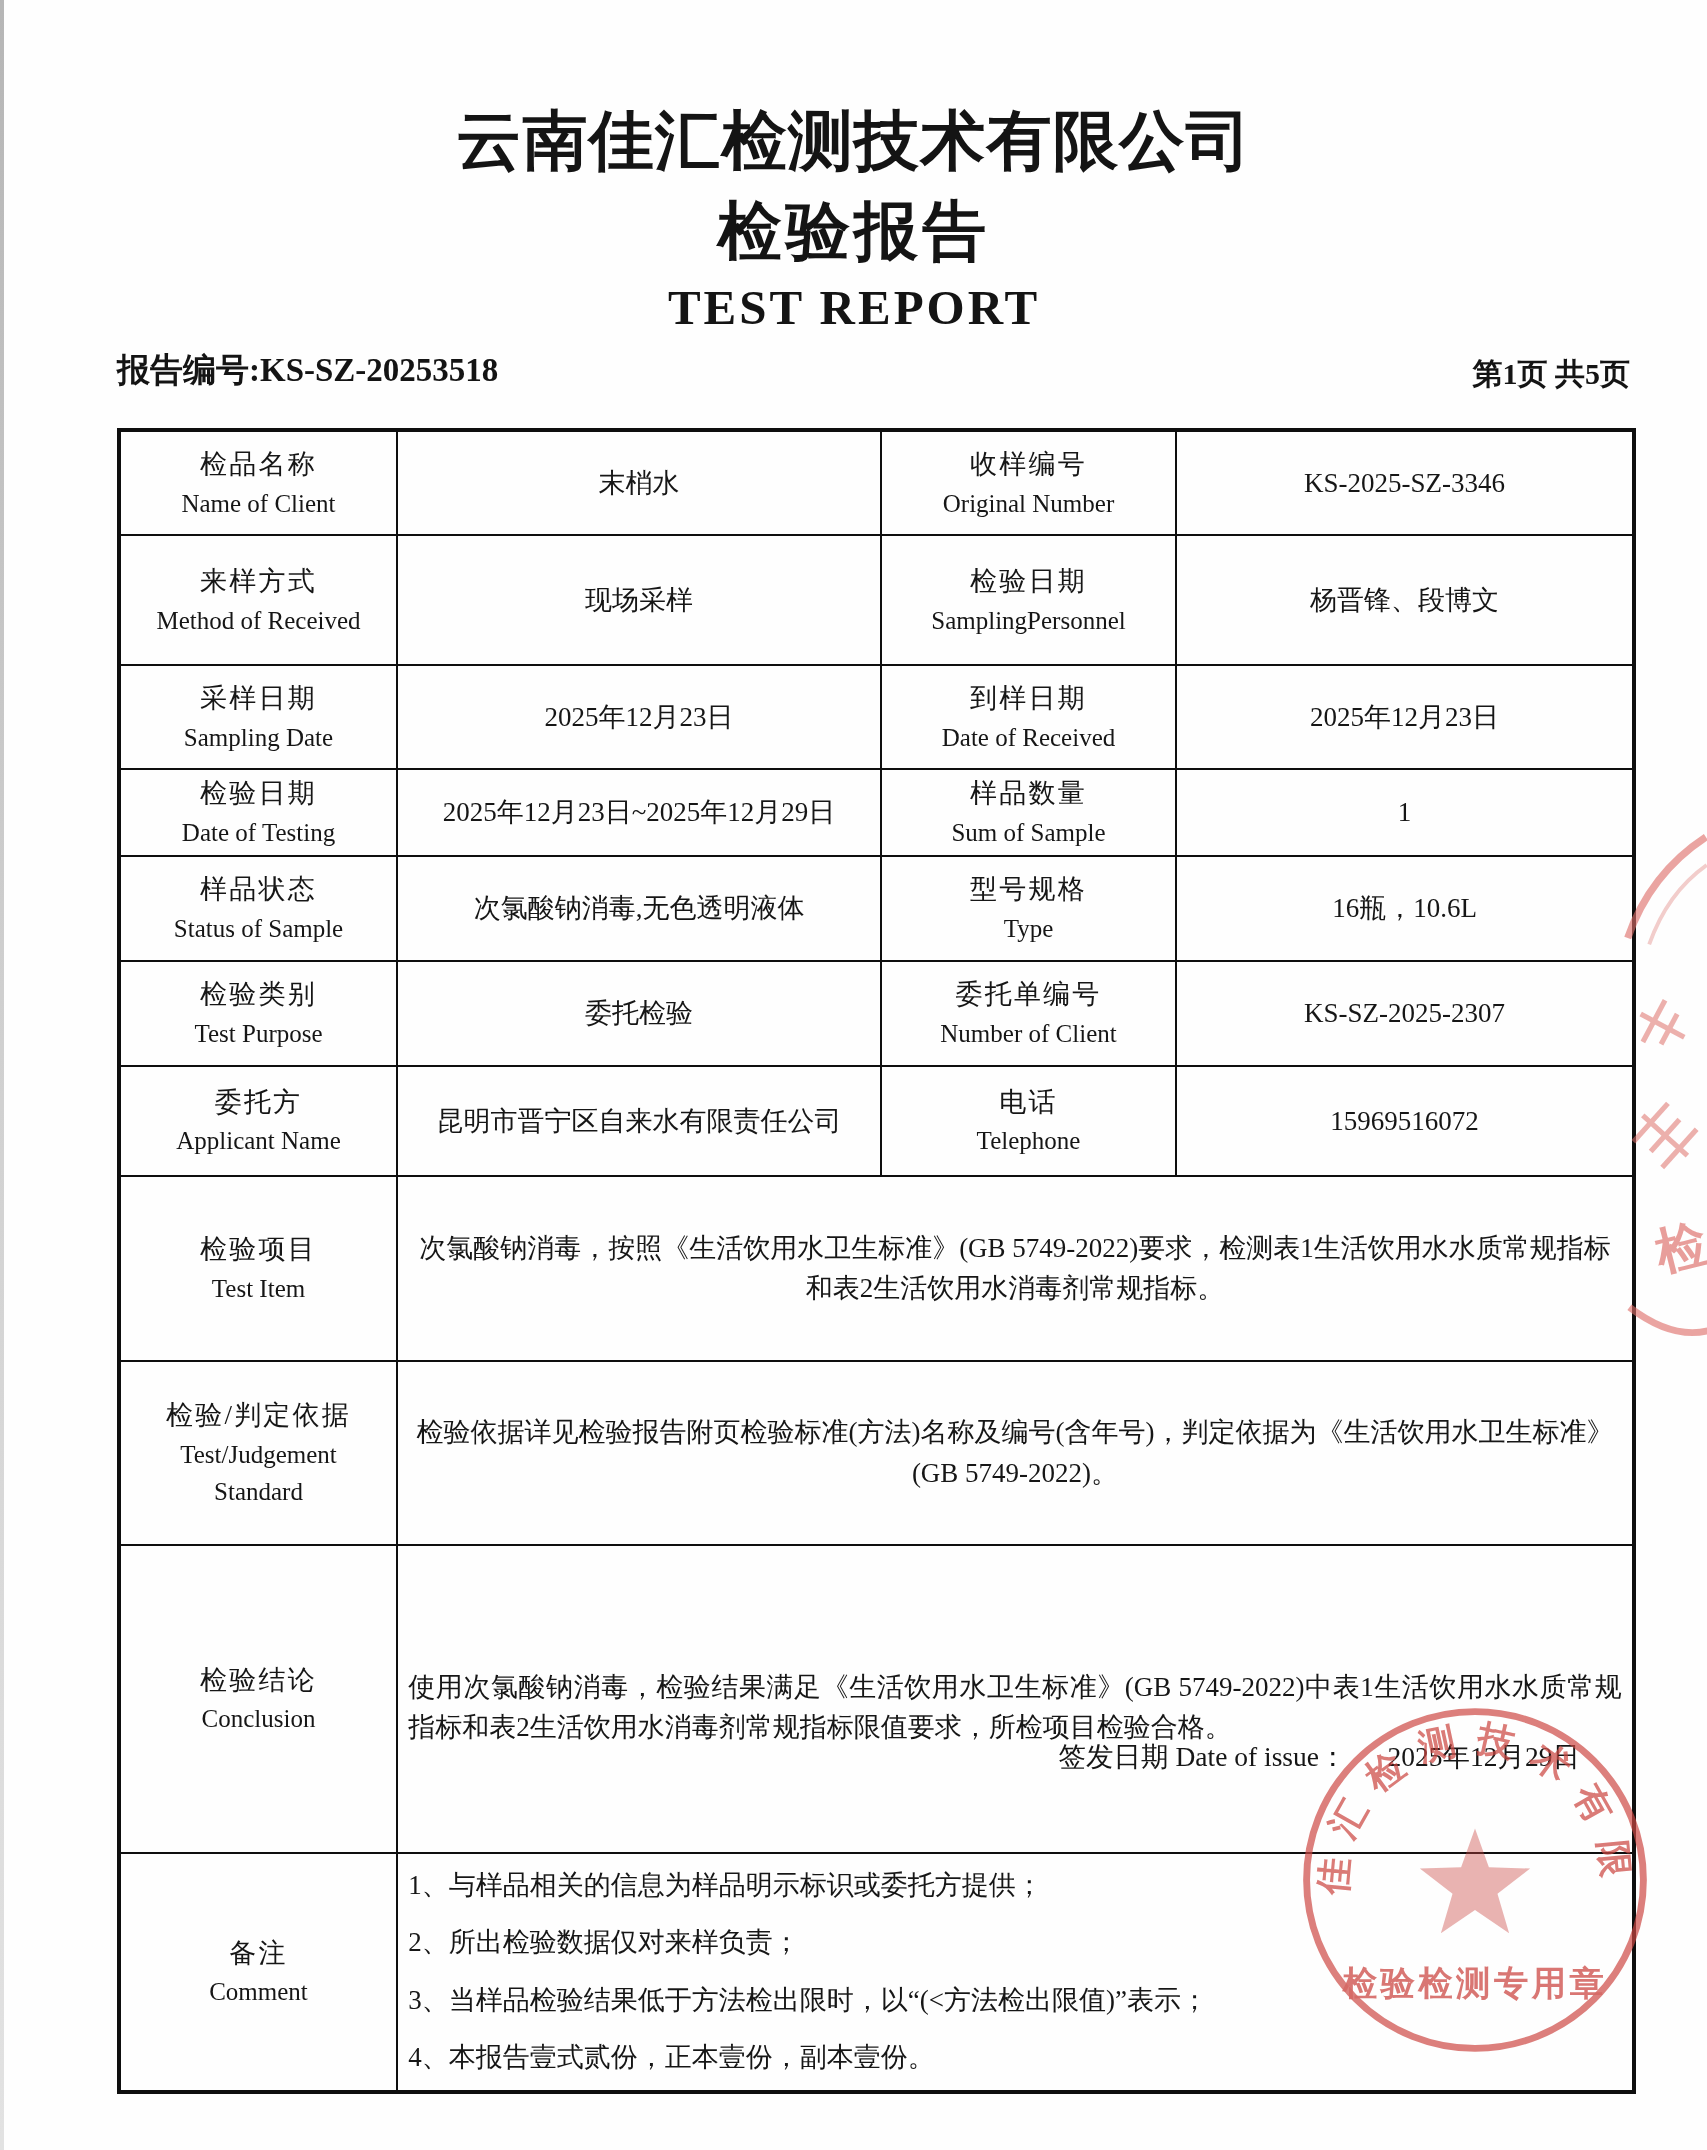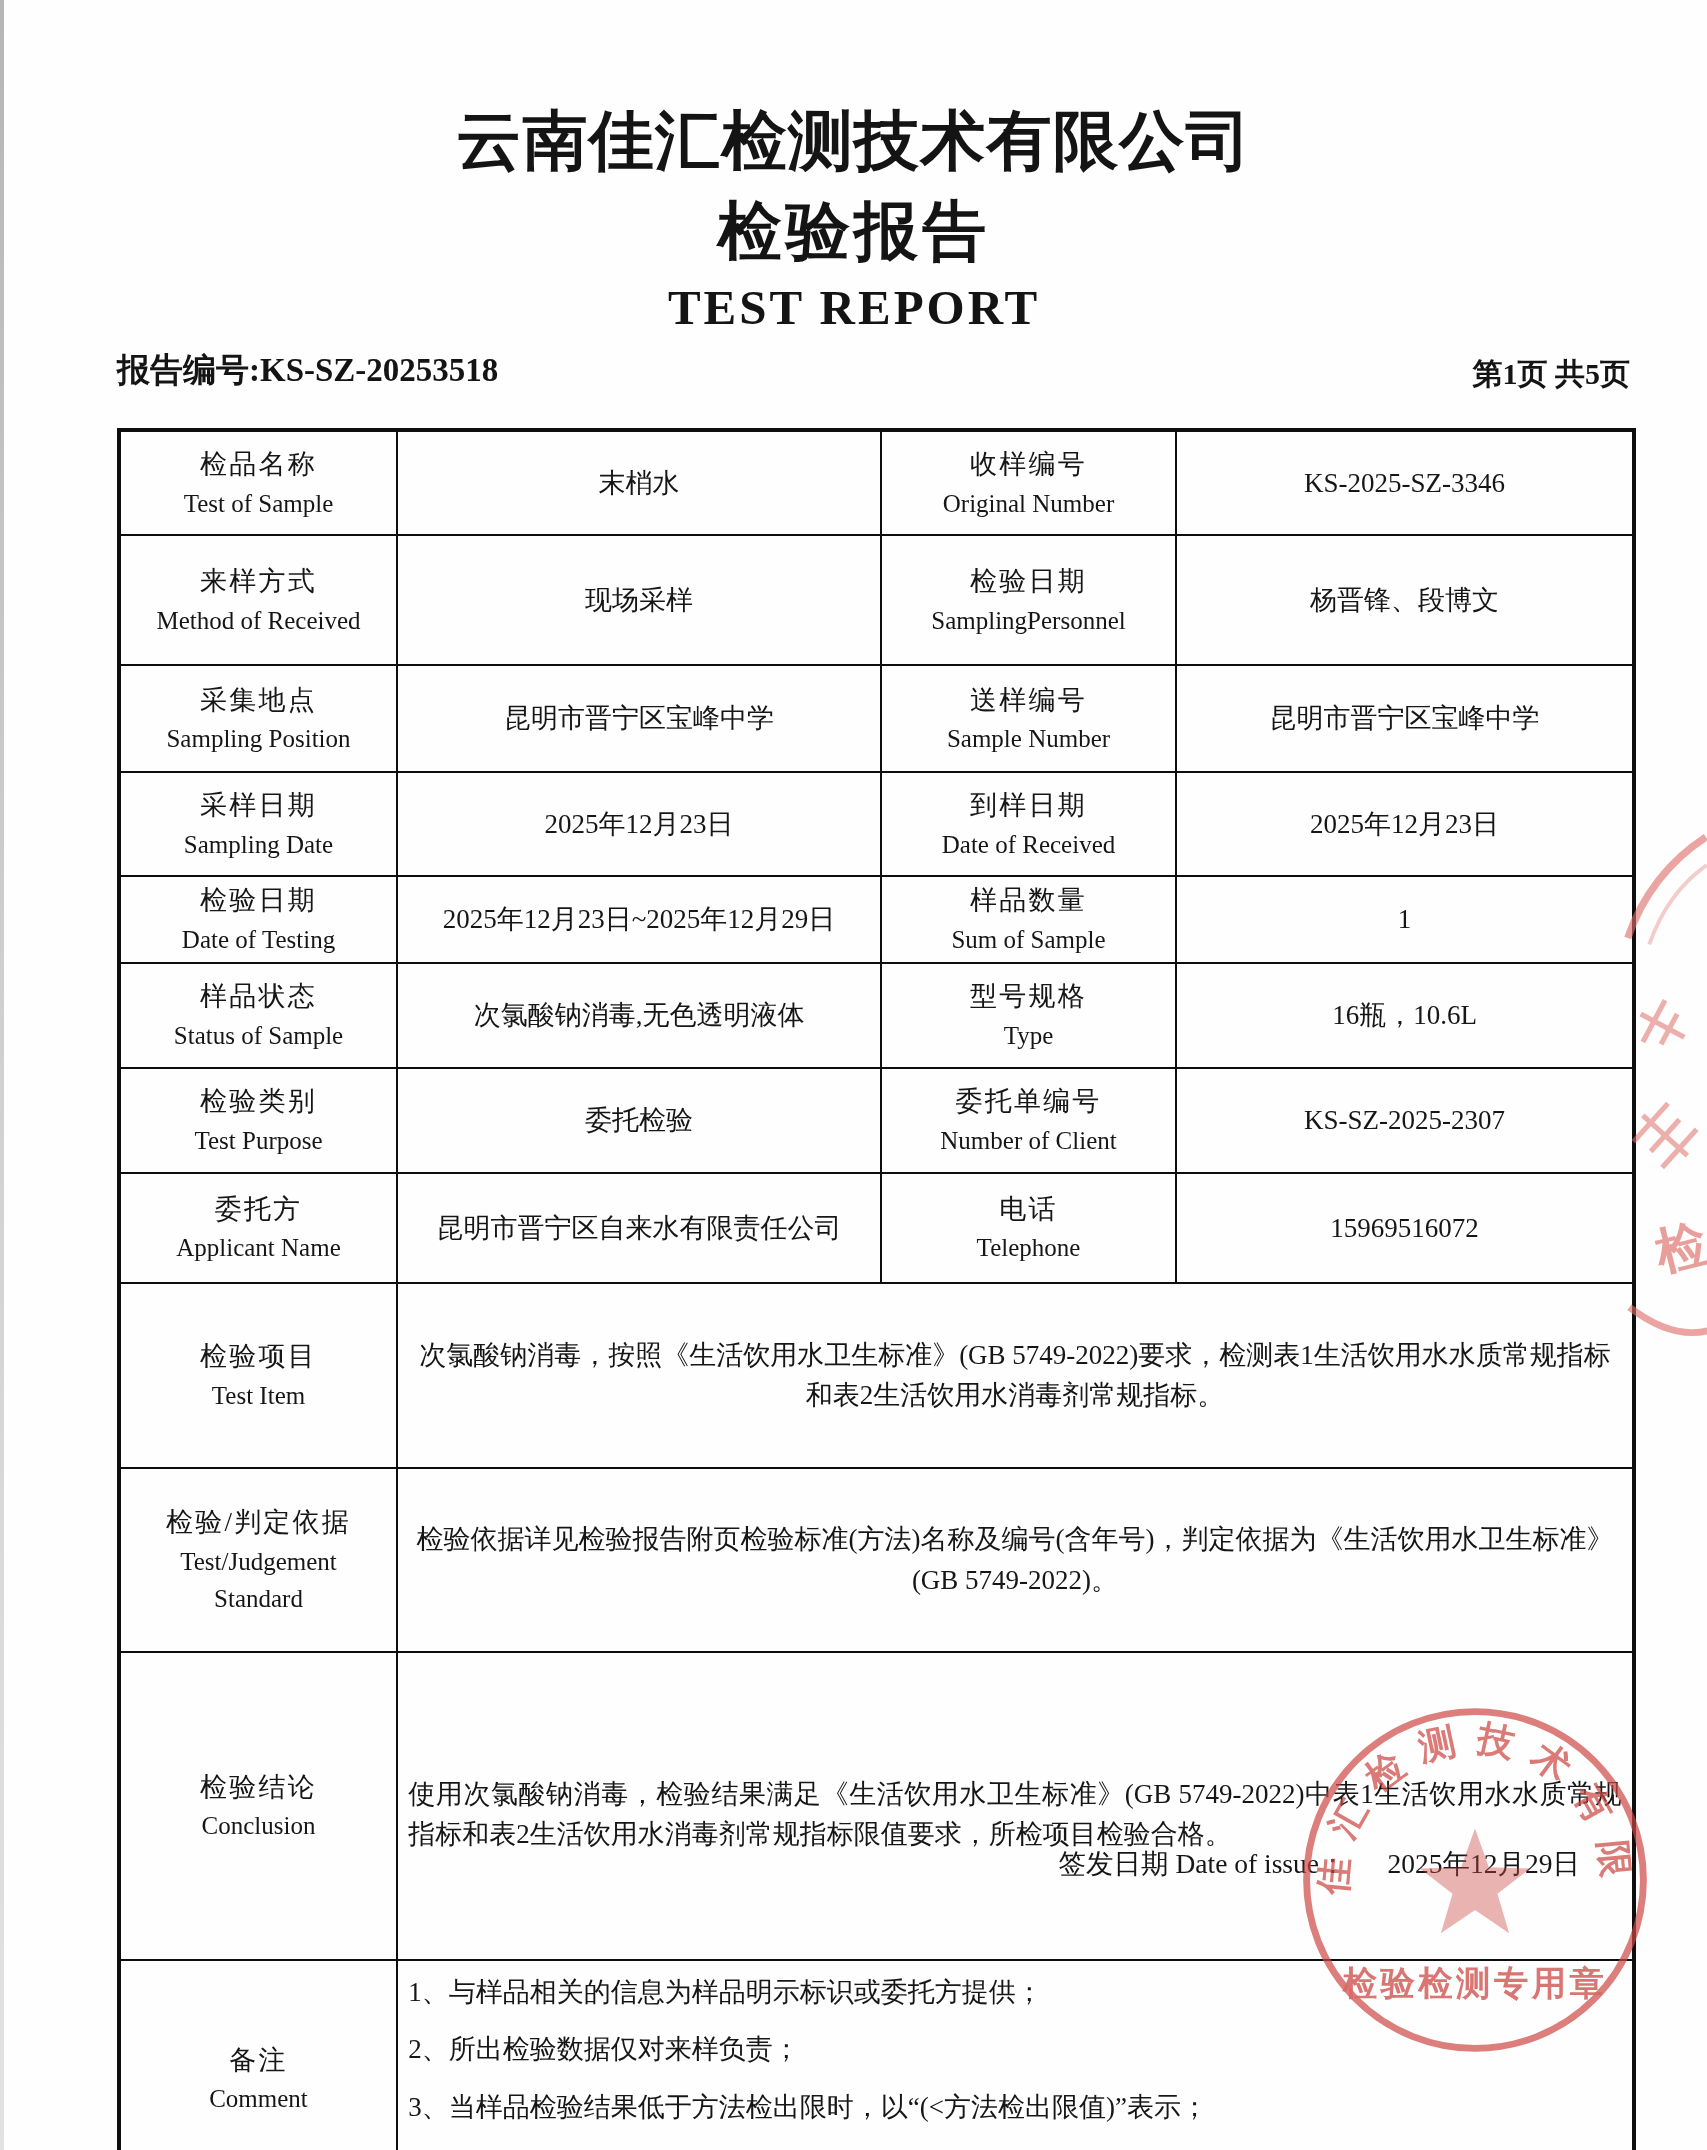--- a/index.html
+++ b/index.html
@@ -77,52 +77,40 @@
     <colgroup>
         <col style="width:278px">
         <col style="width:484px">
         <col style="width:295px">
         <col style="width:458px">
       </colgroup>
     <tbody>
         <tr style="height:105px">
       <td class="lbl">
             <span class="cn">检品名称</span>
-            <span class="en">Test of Sample</span>
+            <span class="en">Name of Client</span>
           </td>
       <td class="val">末梢水</td>
       <td class="lbl">
             <span class="cn">收样编号</span>
             <span class="en">Original Number</span>
           </td>
       <td class="val">KS-2025-SZ-3346</td>
     </tr>
     <tr style="height:130px">
       <td class="lbl">
             <span class="cn">来样方式</span>
             <span class="en">Method of Received</span>
           </td>
       <td class="val">现场采样</td>
       <td class="lbl">
             <span class="cn">检验日期</span>
             <span class="en">SamplingPersonnel</span>
           </td>
       <td class="val">杨晋锋、段博文</td>
-    </tr>
-    <tr style="height:107px">
-      <td class="lbl">
-            <span class="cn">采集地点</span>
-            <span class="en">Sampling Position</span>
-          </td>
-      <td class="val">昆明市晋宁区宝峰中学</td>
-      <td class="lbl">
-            <span class="cn">送样编号</span>
-            <span class="en">Sample Number</span>
-          </td>
-      <td class="val">昆明市晋宁区宝峰中学</td>
     </tr>
     <tr style="height:104px">
       <td class="lbl">
             <span class="cn">采样日期</span>
             <span class="en">Sampling Date</span>
           </td>
       <td class="val">2025年12月23日</td>
       <td class="lbl">
             <span class="cn">到样日期</span>
             <span class="en">Date of Received</span>

